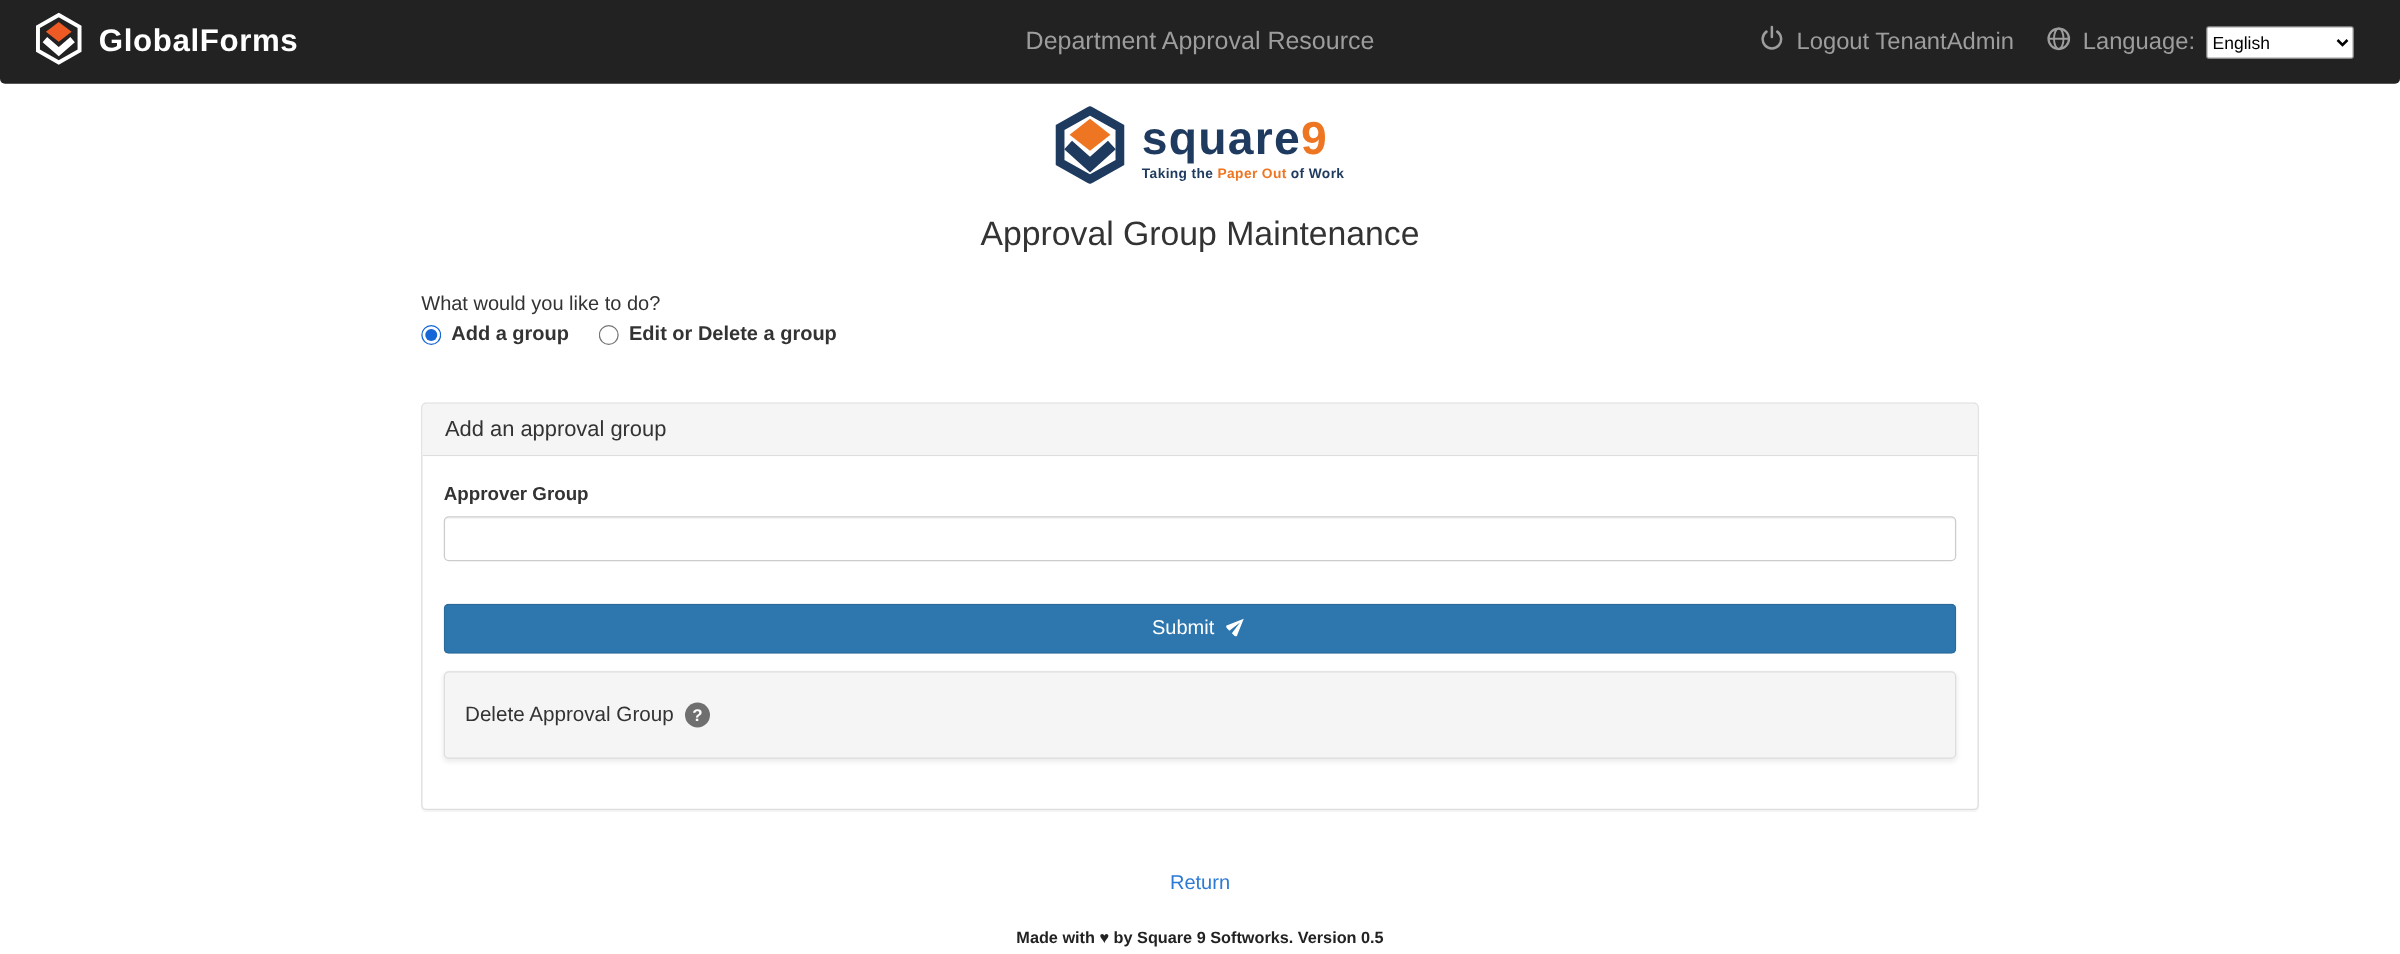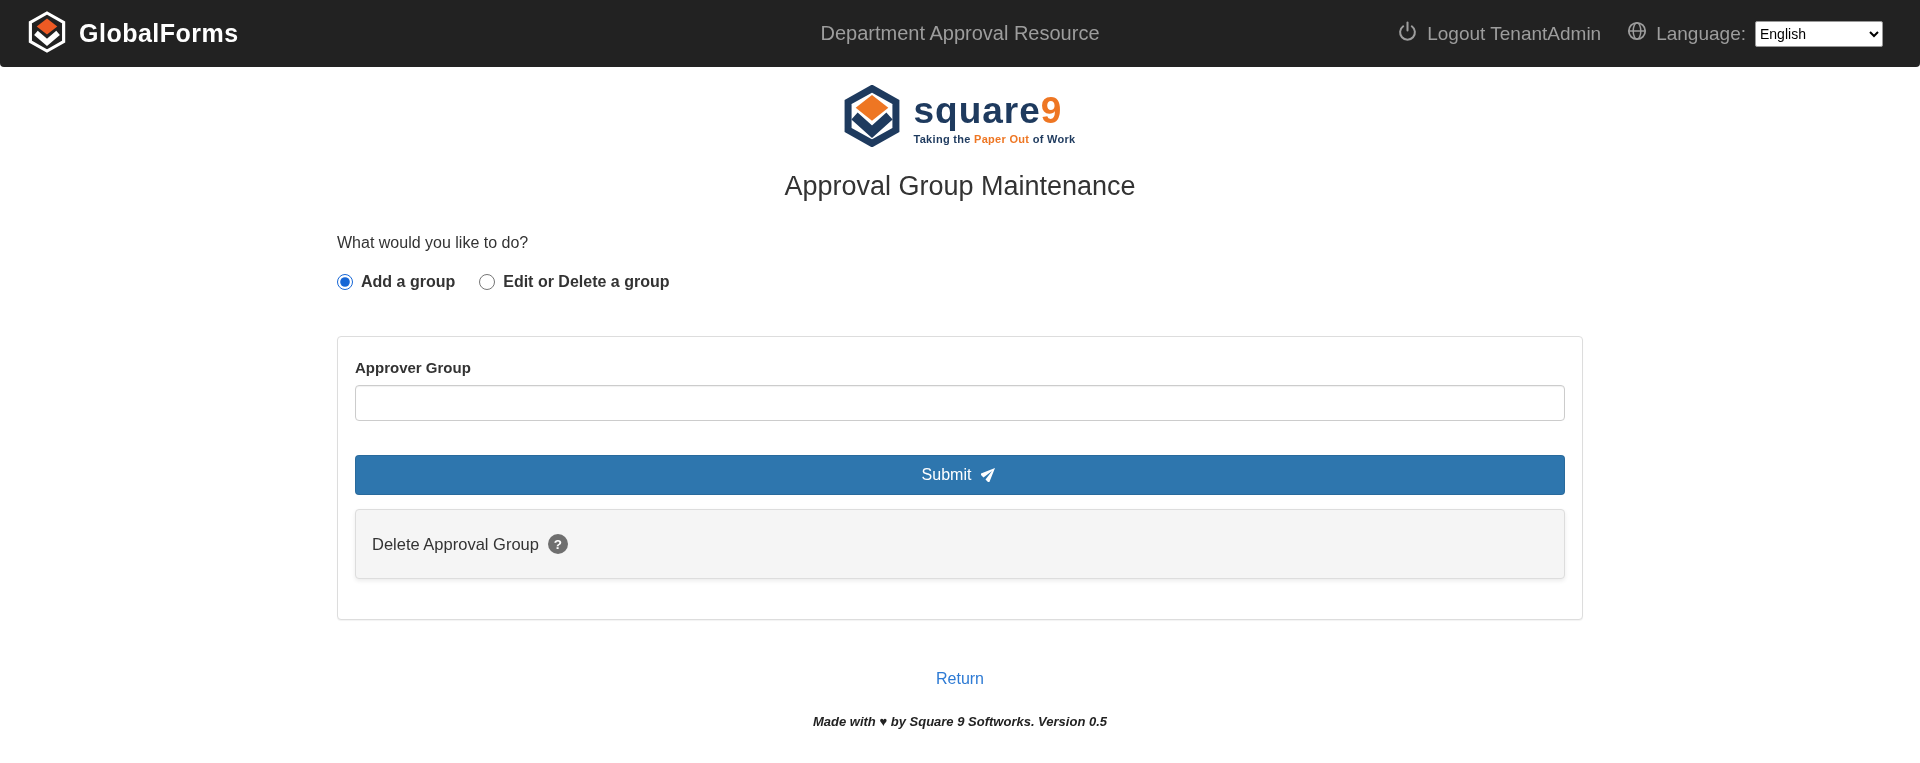--- a/index.html
+++ b/index.html
@@ -18,39 +18,39 @@
     position: absolute; left: 50%; transform: translateX(-50%);
     color: var(--navbar-text, #9d9d9d); font-size: 20px;
   }
   .navbar-right {
     margin-left: auto; display: flex; align-items: center;
     padding-right: 37px; color: var(--navbar-text, #9d9d9d); font-size: 19px;
   }
   .logout { display: flex; align-items: center; gap: 9px; cursor: pointer; }
   .lang-group { display: flex; align-items: center; gap: 9px; margin-left: 26px; }
   .lang-select {
-    width: 128px; height: 26px; font-size: 14px; font-family: "Liberation Sans", sans-serif;
+    width: 118px; height: 26px; font-size: 14px; font-family: "Liberation Sans", sans-serif;
     background: #fff; color: #000; border: 1px solid #999; border-radius: 2px;
   }
 
   
   .main-container { width: 1246px; margin: 0 auto; }
 
   
   .logo-block { display: flex; align-items: flex-start; gap: 13px; padding-top: 18px; justify-content: center; }
   .logo-text-col { display: flex; flex-direction: column; padding-top: 7px; }
   .logo-wordmark { font-size: 37px; font-weight: bold; color: var(--navy, #1e3a5e); letter-spacing: 1px; line-height: 1; }
   .logo-wordmark .accent { color: var(--orange, #ee7623); }
   .logo-tagline { font-size: 11px; font-weight: bold; color: var(--navy, #1e3a5e); margin-top: 4px; letter-spacing: .3px; }
   .logo-tagline .accent { color: var(--orange, #ee7623); }
 
   
   .page-title { text-align: center; font-size: 27px; font-weight: normal; color: #333; margin-top: 20px; }
   .question-text { font-size: 16px; margin-top: 32px; }
-  .radio-row { display: flex; align-items: center; gap: 24px; margin-top: 21px; }
+  .radio-row { display: flex; align-items: center; gap: 24px; margin-top: 6px; }
   .radio-option { display: flex; align-items: center; gap: 8px; font-size: 16px; font-weight: bold; cursor: pointer; }
   .radio-option input { width: 16px; height: 16px; accent-color: #1566d6; cursor: pointer; }
 
   
   .panel {
     margin-top: 45px; border: 1px solid #ddd; border-radius: 4px;
     background: #fff; box-shadow: 0 1px 1px rgba(0,0,0,.05);
   }
   .panel-heading {
     background: #f5f5f5; border-bottom: 1px solid #ddd; border-radius: 3px 3px 0 0;
@@ -78,21 +78,21 @@
   }
   .q-icon {
     width: 20px; height: 20px; border-radius: 50%; background: #6f6f6f;
     color: #fff; font-size: 13.5px; font-weight: bold;
     display: inline-flex; align-items: center; justify-content: center;
   }
 
   
   .return-row { text-align: center; margin-top: 50px; }
   .return-link { color: var(--link-blue, #2d7ad4); font-size: 16px; text-decoration: none; cursor: pointer; }
-  .credit-row { text-align: center; margin-top: 26px; font-size: 13px; font-style: italic; font-weight: bold; color: #222; }
+  .credit-row { text-align: center; margin-top: 26px; font-size: 13px; font-weight: bold; color: #222; }
 </style>
 </head>
 <body>
 
 <header class="navbar">
   <div class="brand">
     <span>
       <svg width="38" height="42" viewBox="0 0 48 52">
         <polygon points="24,2 45,14 45,38 24,50 3,38 3,14" fill="none" stroke="#fff" stroke-width="4"></polygon>
         <polygon points="24,9 37,19 24,29 11,19" fill="#ee5a24"></polygon>
@@ -155,20 +155,21 @@
       <input type="radio" name="mode" checked="" style="">
       <span>Add a group</span>
     </label>
     <label class="radio-option">
       <input type="radio" name="mode" style="">
       <span>Edit or Delete a group</span>
     </label>
   </div>
 
   <section class="panel">
+    <div class="panel-heading">Add an approval group</div>
     <div class="panel-body">
 
       <label class="field-label">Approver Group</label>
       <input class="form-control" type="text" value="" style="">
 
       <button class="btn-submit">
         <span>Submit</span>
         <span>
           <svg width="17" height="17" viewBox="0 0 24 24">
             <g transform="rotate(-45 12 12)">

